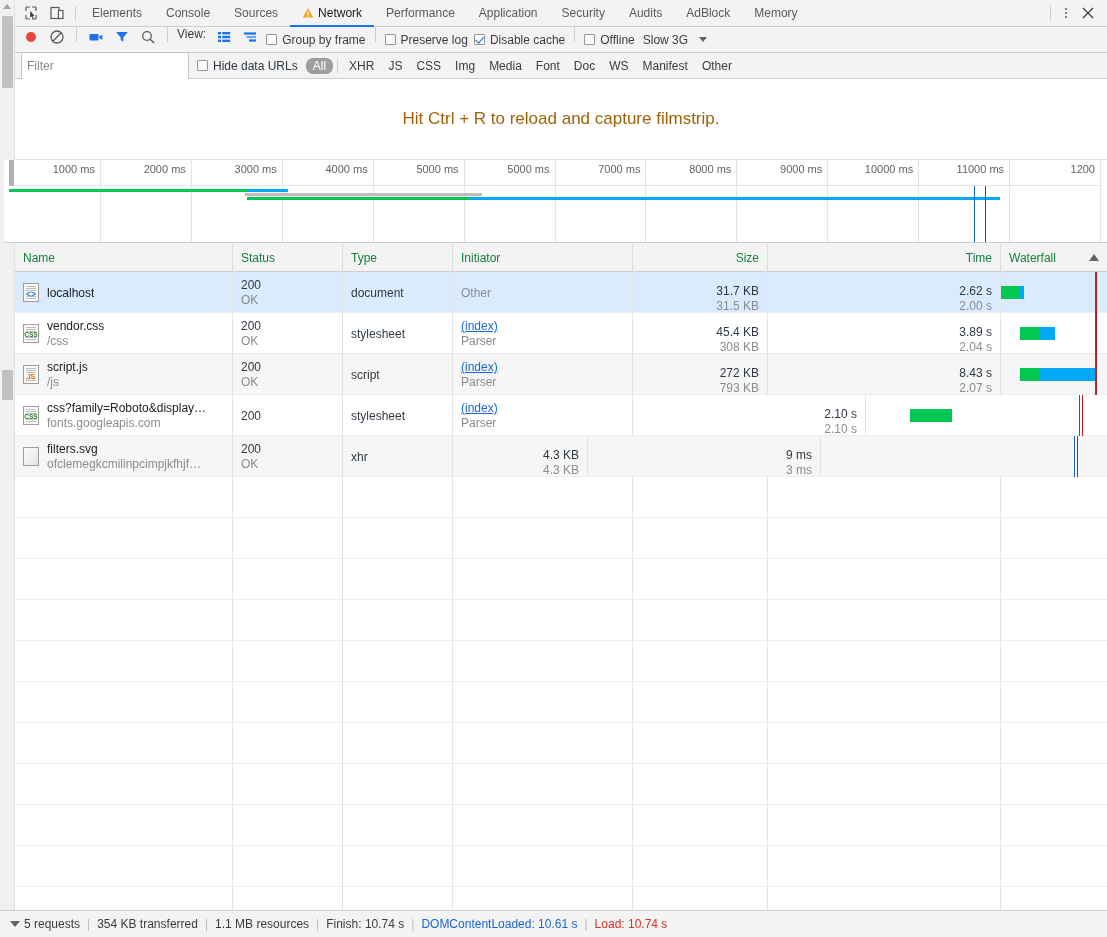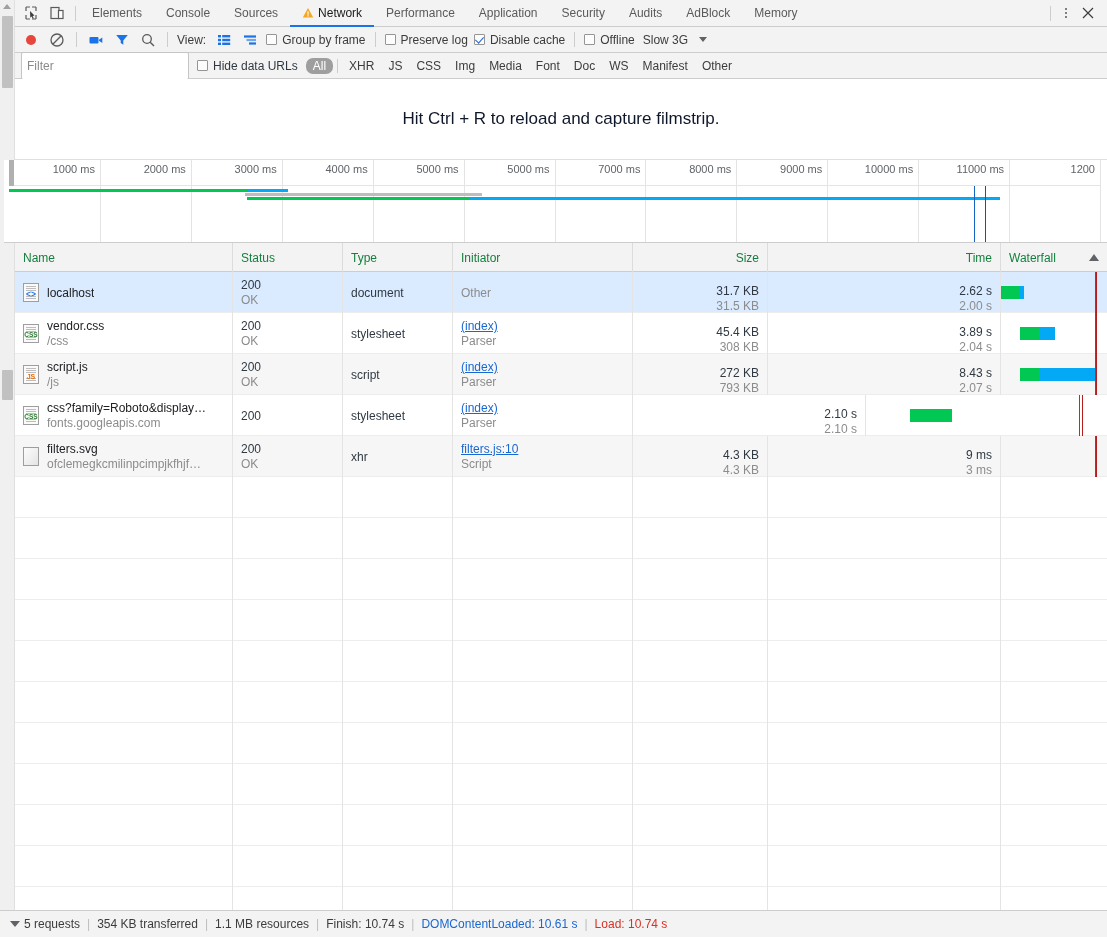--- a/index.html
+++ b/index.html
@@ -58,21 +58,21 @@
   .vdots { width:18px; height:20px; display:flex; flex-direction:column; align-items:center;
            justify-content:center; gap:2px; }
   .vdots i { width:2px; height:2px; background:#5a5a5a; border-radius:50%; display:block; }
   .closebtn { width:22px; height:20px; display:flex; align-items:center; justify-content:center;
               color:#3c3c3c; font-size:15px; line-height:1; }
 
   
   .toolbar {
     position:absolute; left:15px; top:27px; right:0; height:26px;
     background:#f3f3f3; border-bottom:1px solid #cdcdcd;
-    display:flex; align-items:center; padding:0 6px; gap:6px;
+    display:flex; padding:0 6px; gap:6px;
     font-size:12px; color:#3c3c3c;
   }
   .tb-sep { width:1px; height:15px; background:#cdcdcd; margin:0 3px; }
   .tb-btn { width:20px; height:20px; display:flex; align-items:center; justify-content:center; }
   .tb-label { color:#3c3c3c; margin-right:2px; }
   .cb {
     width:11px; height:11px; border:1px solid #959595; background:#fcfcfc;
     border-radius:1px; display:inline-block; position:relative; flex:none;
   }
   .cb.checked { background:#fcfcfc; }
@@ -102,21 +102,21 @@
   }
   .ftype.active { background:#9e9e9e; color:#fff; }
   .ftype-sep { width:1px; height:14px; background:#cdcdcd; margin:0 4px; }
 
   
   .filmstrip {
     position:absolute; left:15px; top:79px; right:0; height:81px;
     background:#fff; border-bottom:1px solid #e0e0e0;
     display:flex; align-items:center; justify-content:center;
   }
-  .filmstrip-msg { color:#0f172a; font-size:17px; }
+  .filmstrip-msg { color:#a16207; font-size:17px; }
 
   
   .overview {
     position:absolute; left:4px; top:160px; right:0; height:83px;
     background:#fff; border-bottom:1px solid #cdcdcd; overflow:hidden;
   }
   .ov-inner { position:absolute; left:5px; top:0; right:7px; bottom:0; }
   .ov-gline {
     position:absolute; top:0; bottom:0; width:1px; background:#e4e4e4;
   }
@@ -611,24 +611,20 @@
               <div class="nm-sub">ofclemegkcmilinpcimpjkfhjfg…</div>
             </div>
           </div>
           <div class="cell two" style="width: 110px;">
             <div>200</div>
             <div class="sub">OK</div>
           </div>
           <div class="cell" style="width: 110px;">
             <span>xhr</span>
           </div>
-          <div class="cell two" style="width: 180px;">
-            <div class="init-link">filters.js:10</div>
-            <div class="sub">Script</div>
-          </div>
           <div class="cell two right" style="width: 135px;">
             <div>4.3 KB</div>
             <div class="sub">4.3 KB</div>
           </div>
           <div class="cell two right" style="width: 233px;">
             <div>9 ms</div>
             <div class="sub">3 ms</div>
           </div>
           <div class="wf-cell">
             <div class="wf-line" style="left: 88.4167%; background: rgb(21, 101, 192);"></div>

